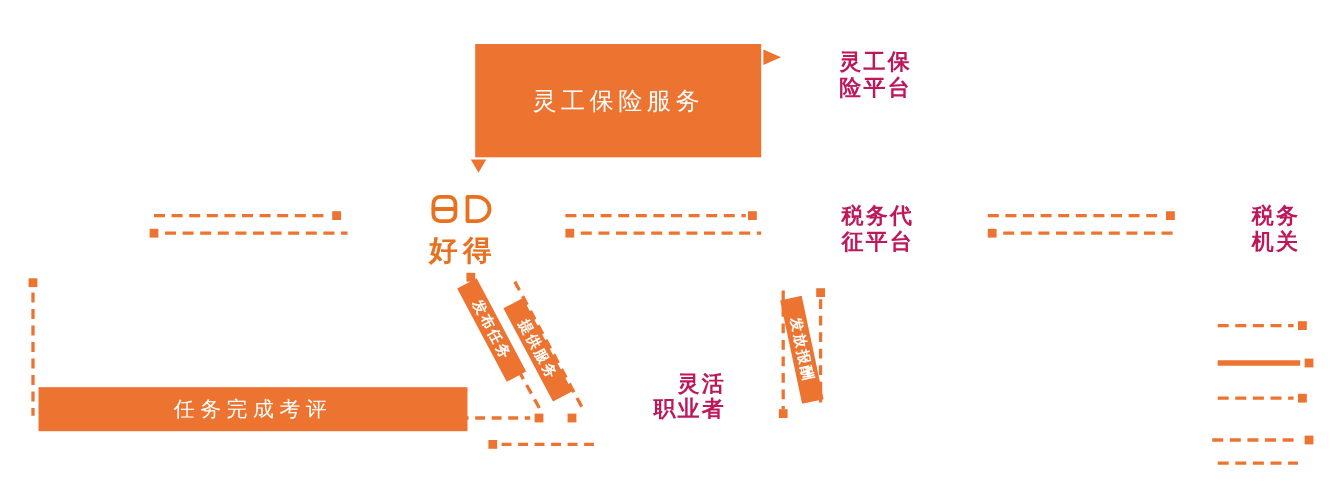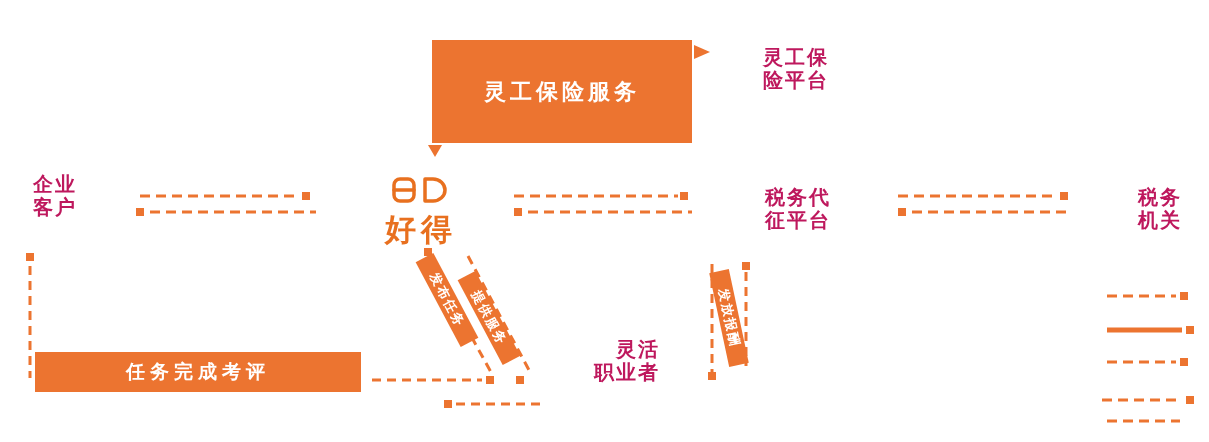--- a/index.html
+++ b/index.html
@@ -17,50 +17,50 @@
     font-size:20px;
     line-height:23px;
     letter-spacing:2px;
     text-align:center;
     white-space:pre-line;
   }
   .orange-box{
     position:absolute;
     background:#EC7430;
     color:#ffffff;
-    font-weight:bold;
+    font-weight:normal;
     display:flex;align-items:center;justify-content:center;
   }
   #insurance-box{
     left:432px;top:40px;width:260px;height:103px;
     font-size:22px;letter-spacing:4px;
   }
   #evaluation-box{
-    left:35px;top:352px;width:326px;height:40px;
+    left:35px;top:352px;width:390px;height:40px;
     font-size:19px;letter-spacing:5px;
   }
   .strip{
     position:absolute;
     background:#EC7430;
     color:#ffffff;
     font-size:13px;
     font-weight:bold;
     letter-spacing:2px;
     width:96px;height:20px;
     display:flex;align-items:center;justify-content:center;
   }
   #strip-diag1{left:399px;top:290px;transform:rotate(62deg);}
   #strip-diag2{left:441px;top:308px;transform:rotate(62deg);}
   #strip-payout{left:681px;top:308px;transform:rotate(78deg);}
   #logo{
     position:absolute;left:384px;top:176px;width:74px;
     text-align:center;
   }
   #logo .logo-text{
-    color:#E8701F;font-weight:bold;font-size:31px;letter-spacing:5px;
+    color:#E8701F;font-weight:bold;font-size:26px;letter-spacing:5px;
     margin-top:1px;
   }
   #connector-layer{
     position:absolute;left:0;top:0;
     pointer-events:none;
   }
 </style>
 </head>
 <body>
 
@@ -116,22 +116,20 @@
       <rect x="1186" y="396" width="8" height="8" stroke="none"></rect>
       <line x1="1107" y1="421" x2="1180" y2="421" stroke-dasharray="10 6"></line>
     </g>
   </svg>
 
   <div id="insurance-box" class="orange-box">灵工保险服务</div>
 
   <div class="entity" style="left:753px;top:46px;width:86px;">灵工保
 险平台</div>
 
-  <div class="entity" style="left:22px;top:173px;width:66px;">企业
-客户</div>
 
   <div class="entity" style="left:1126px;top:186px;width:68px;">税务
 机关</div>
 
   <div class="entity" style="left:753px;top:186px;width:90px;">税务代
 征平台</div>
 
   <div class="entity" style="left:578px;top:338px;width:82px;text-align:right;">灵活
 职业者</div>
 

